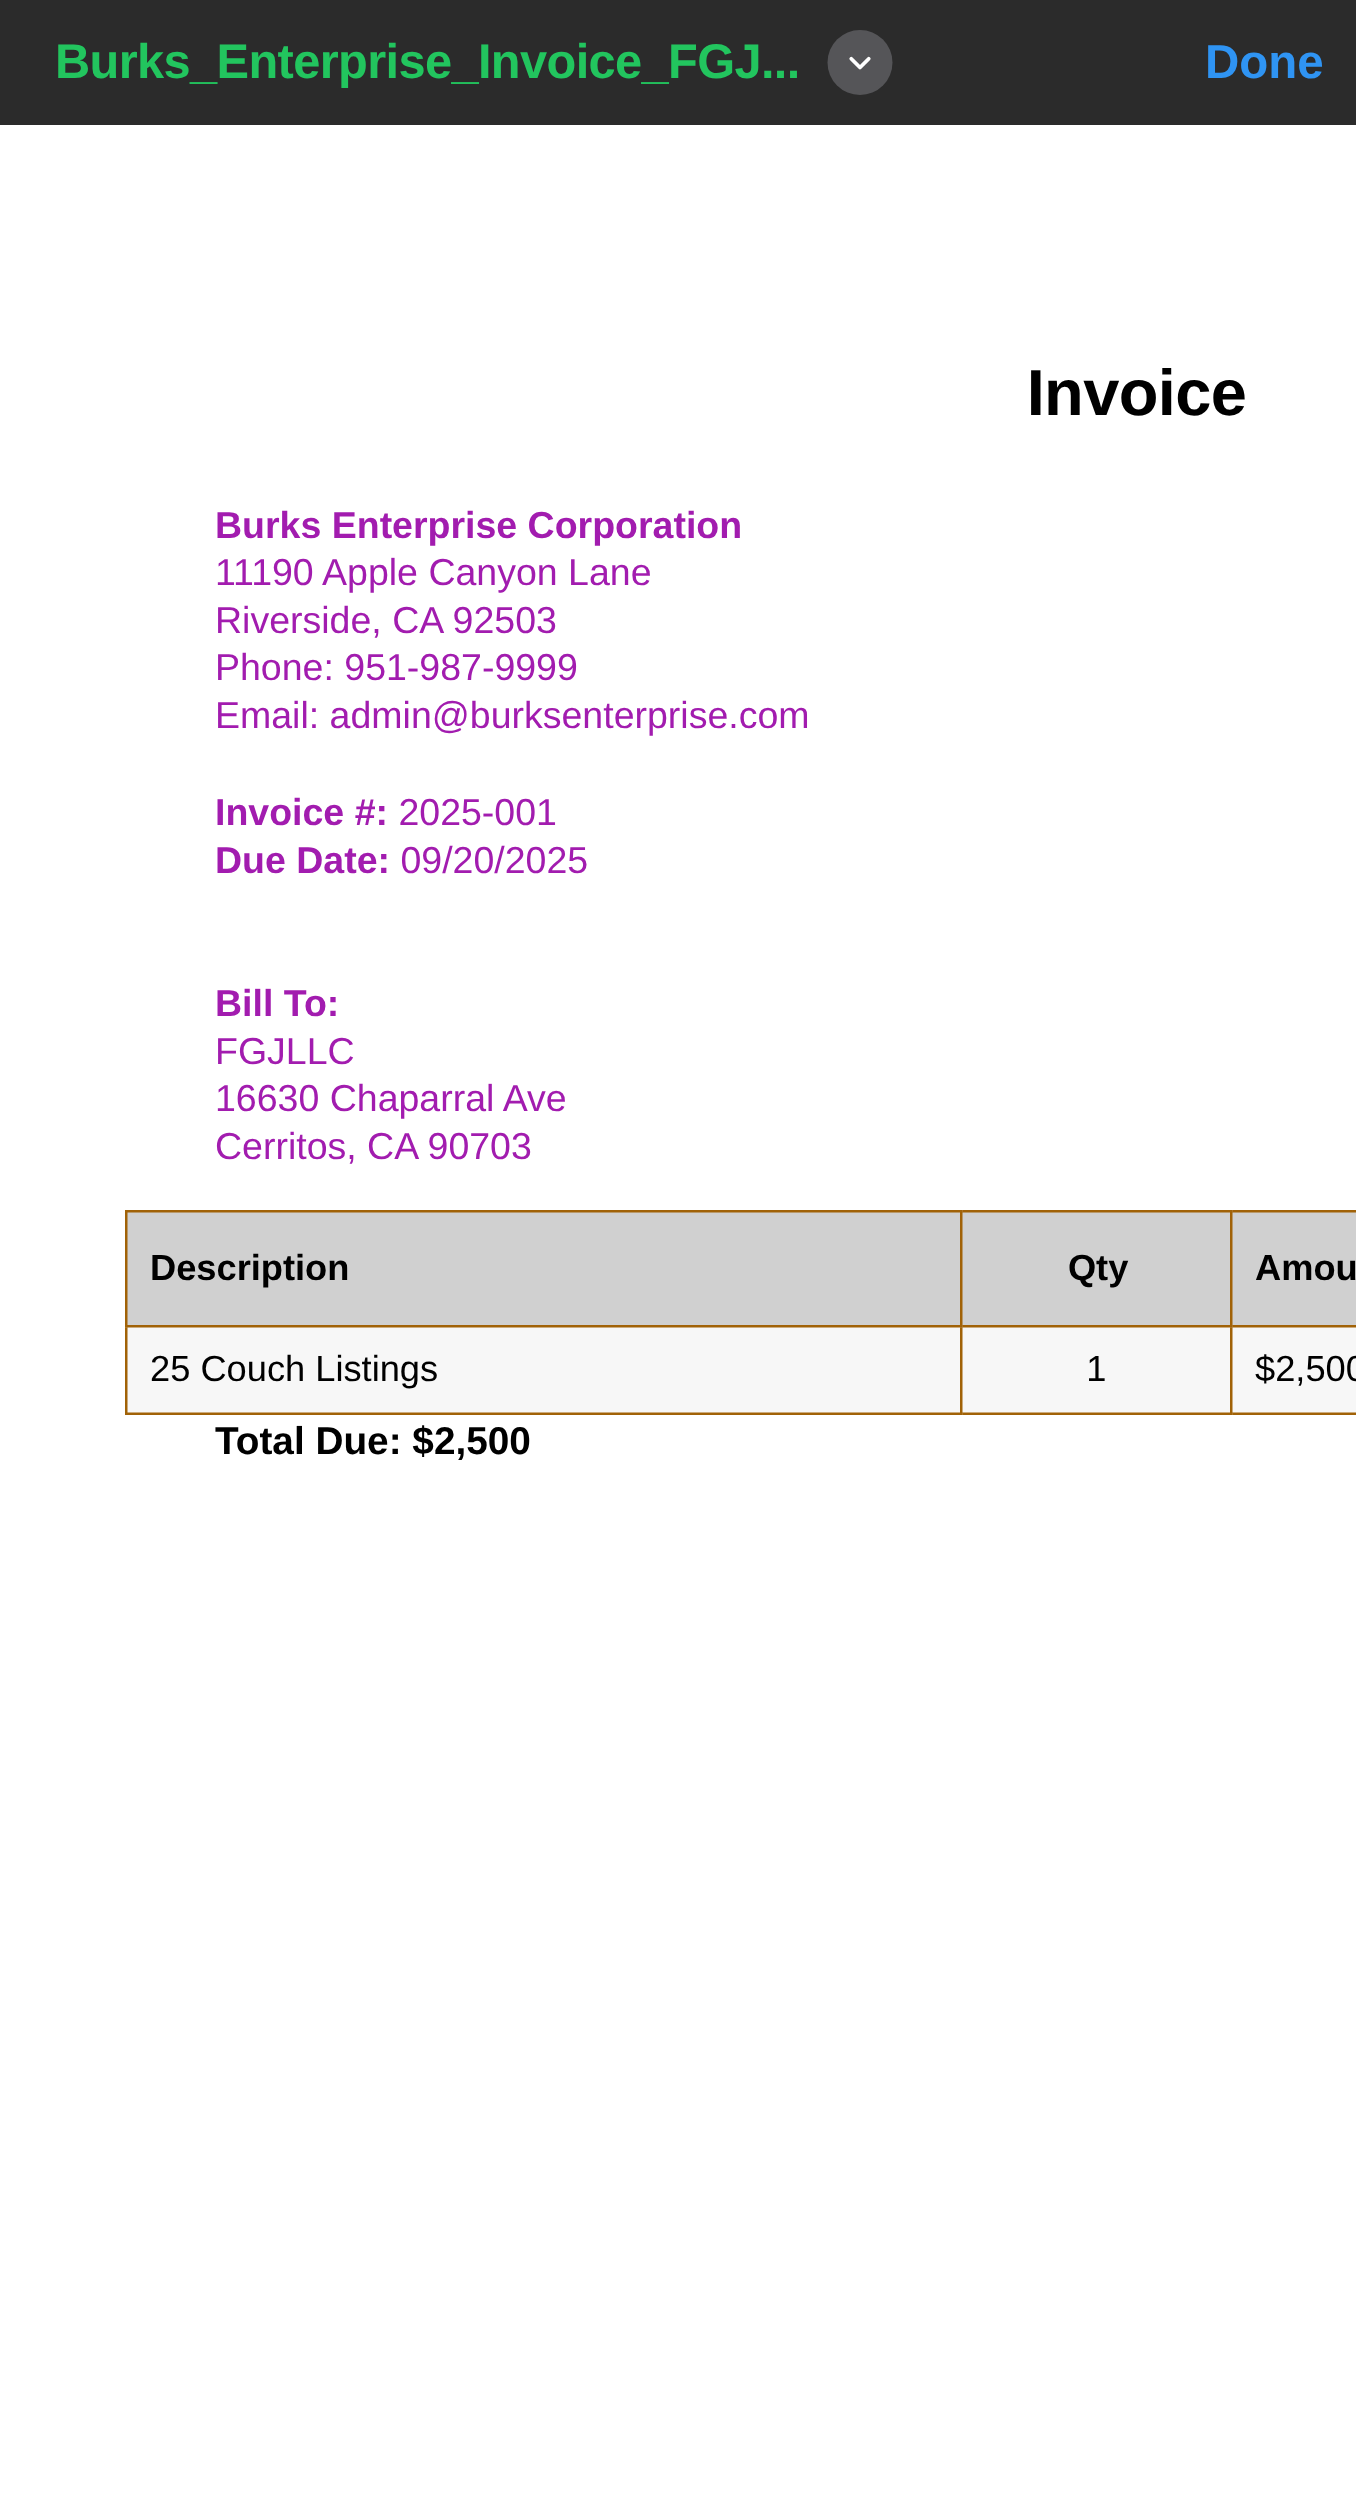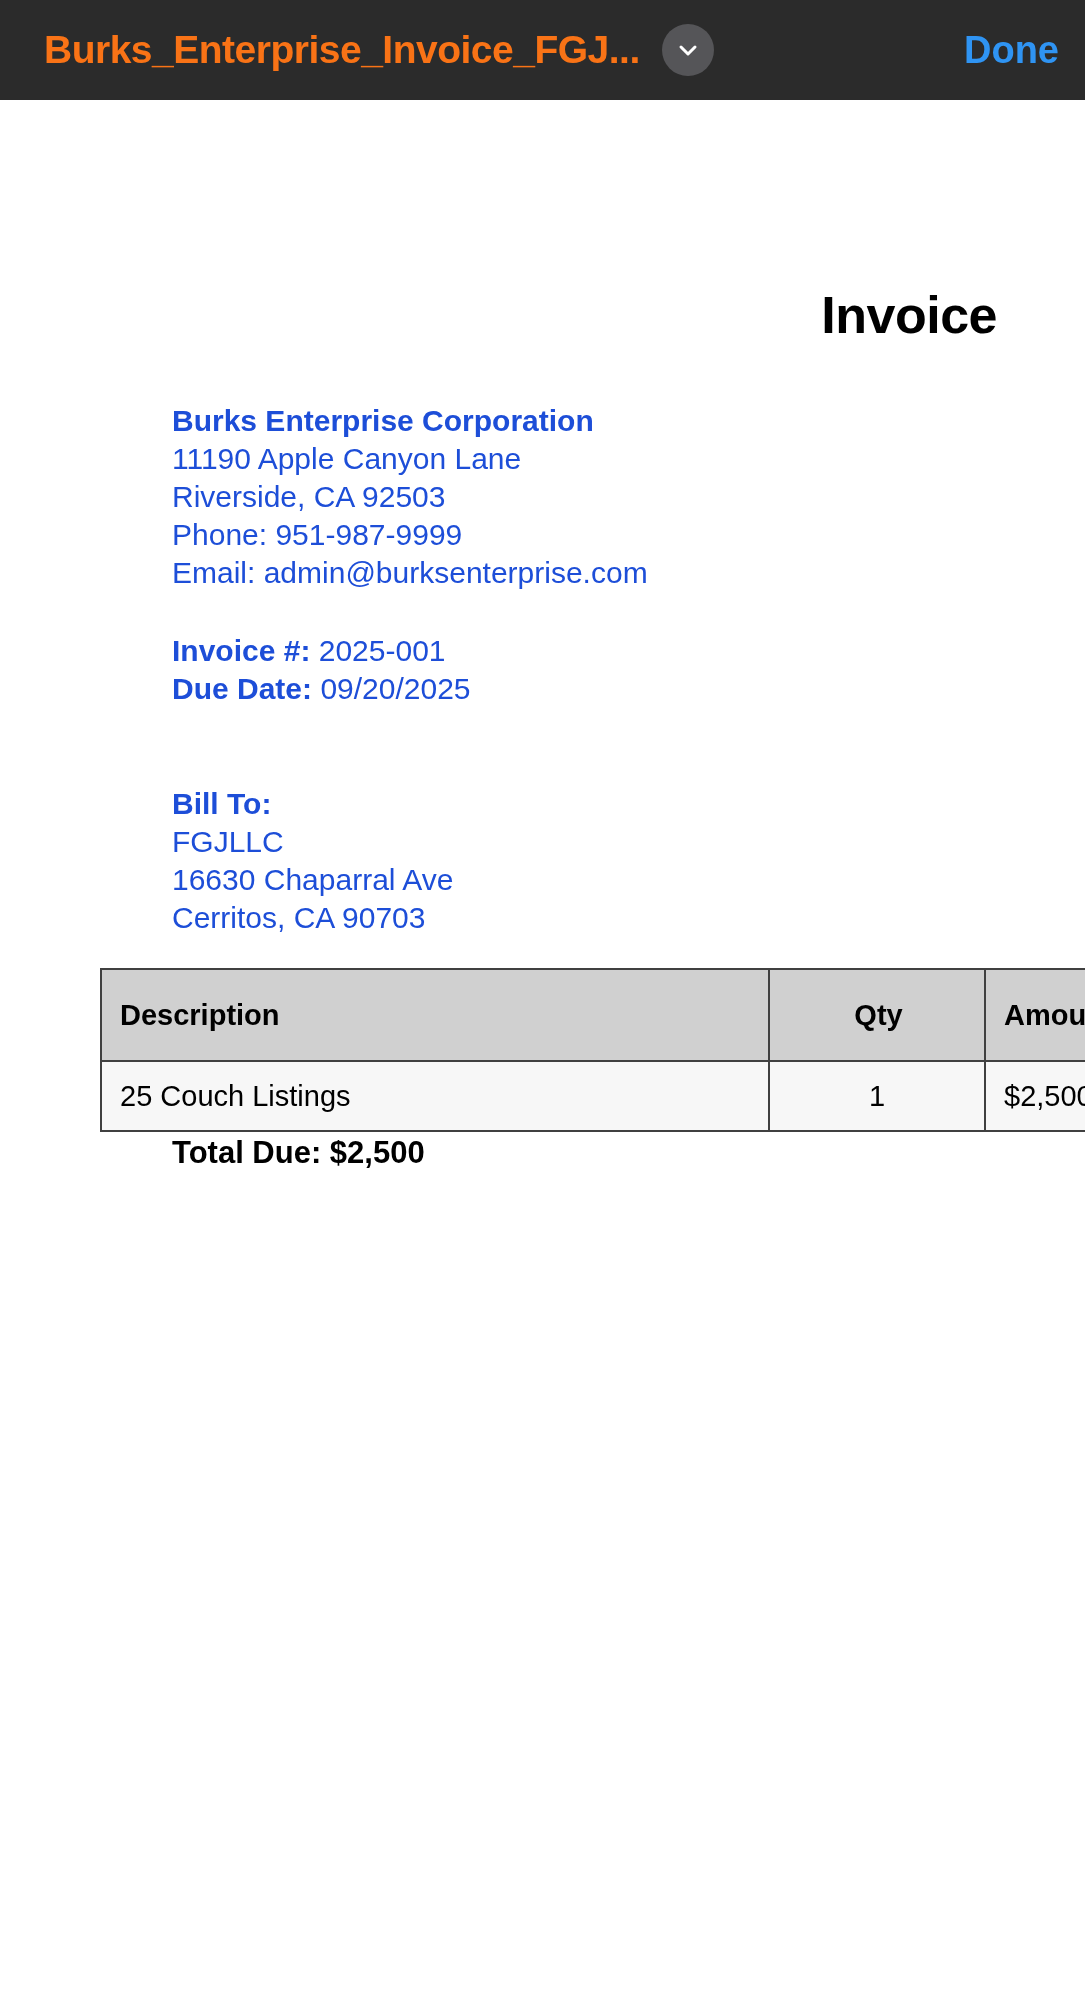--- a/index.html
+++ b/index.html
@@ -21,21 +21,21 @@
     top: 0; left: 0;
     width: 1085px;
     height: 100px;
     background: #2b2b2b;
     display: flex;
     align-items: center;
     box-sizing: border-box;
     padding: 0 26px 0 44px;
   }
   .doc-title {
-    color: #f97316;
+    color: #22c55e;
     font-size: 39px;
     font-weight: bold;
     letter-spacing: -0.5px;
     white-space: nowrap;
     overflow: hidden;
   }
   .chevron-btn {
     width: 52px;
     height: 52px;
     border-radius: 50%;
@@ -75,41 +75,41 @@
     color: #000000;
     letter-spacing: -0.5px;
     text-align: center;
   }
 
   .block {
     position: absolute;
     left: 172px;
     font-size: 30px;
     line-height: 38px;
-    color: #1d4ed8;
+    color: #a21caf;
   }
   .block b { font-weight: bold; }
 
   .company-block { top: 302px; }
   .meta-block    { top: 532px; }
   .billto-block  { top: 685px; }
 
   
   .inv-table {
     position: absolute;
     top: 868px;
     left: 100px;
     width: 1010px;     
     border-collapse: collapse;
     table-layout: fixed;
     font-size: 29px;
   }
   .inv-table th,
   .inv-table td {
-    border: 2px solid #404040;
+    border: 2px solid #a16207;
     padding: 14px 18px;
     color: #000000;
   }
   .inv-table thead th {
     background: #d0d0d0;
     text-align: left;
     font-weight: bold;
     height: 62px;
     vertical-align: middle;
   }

